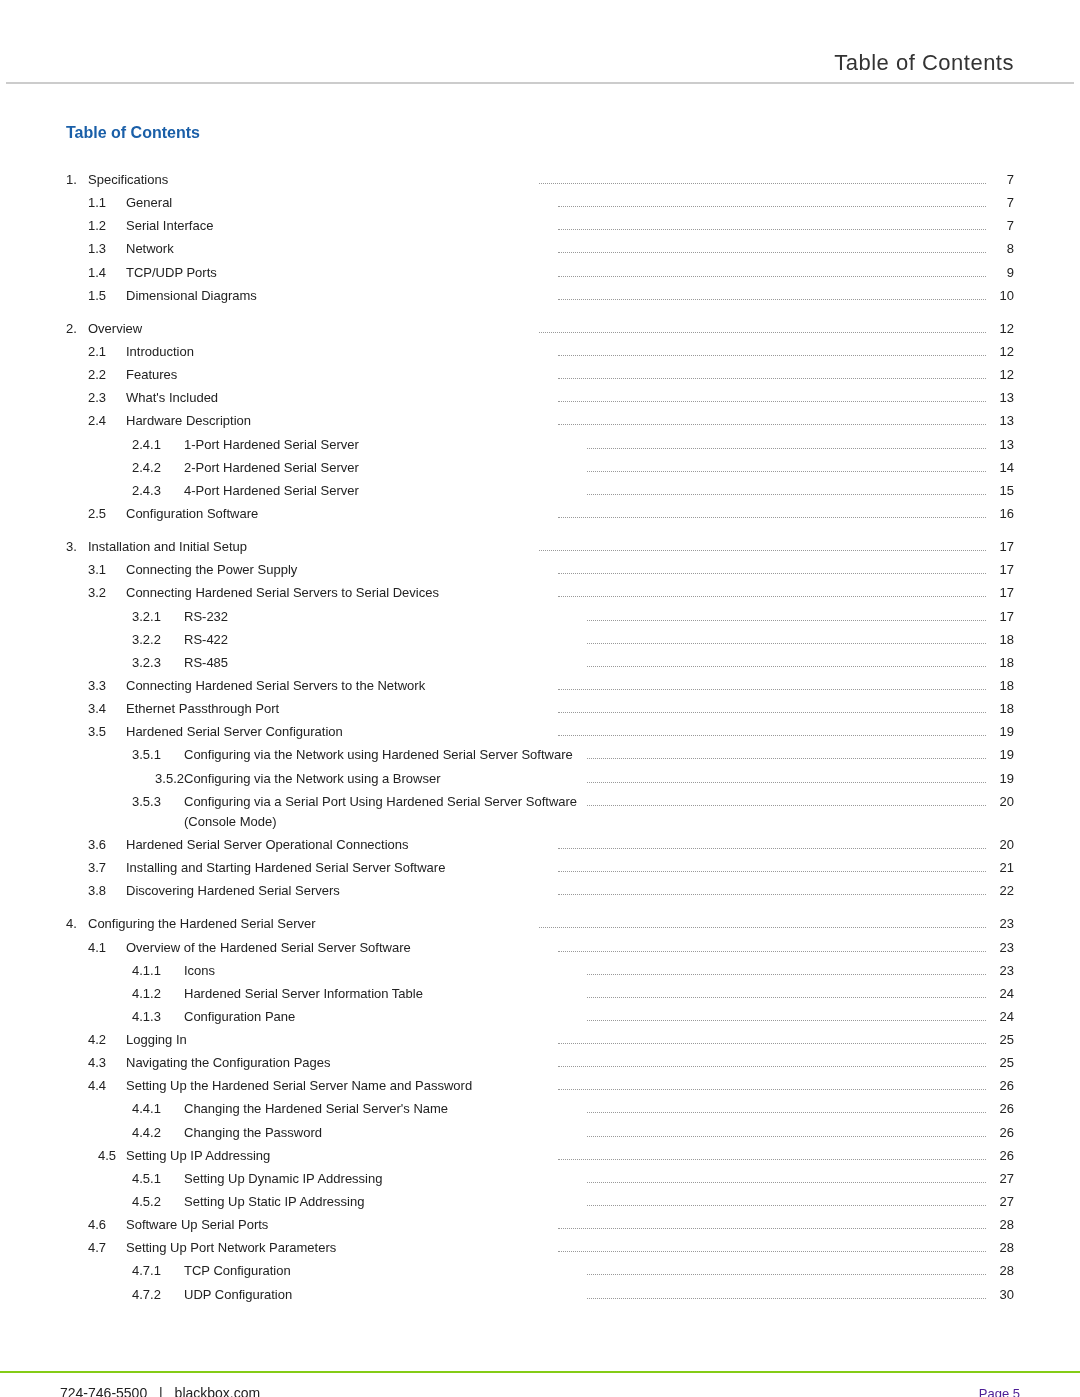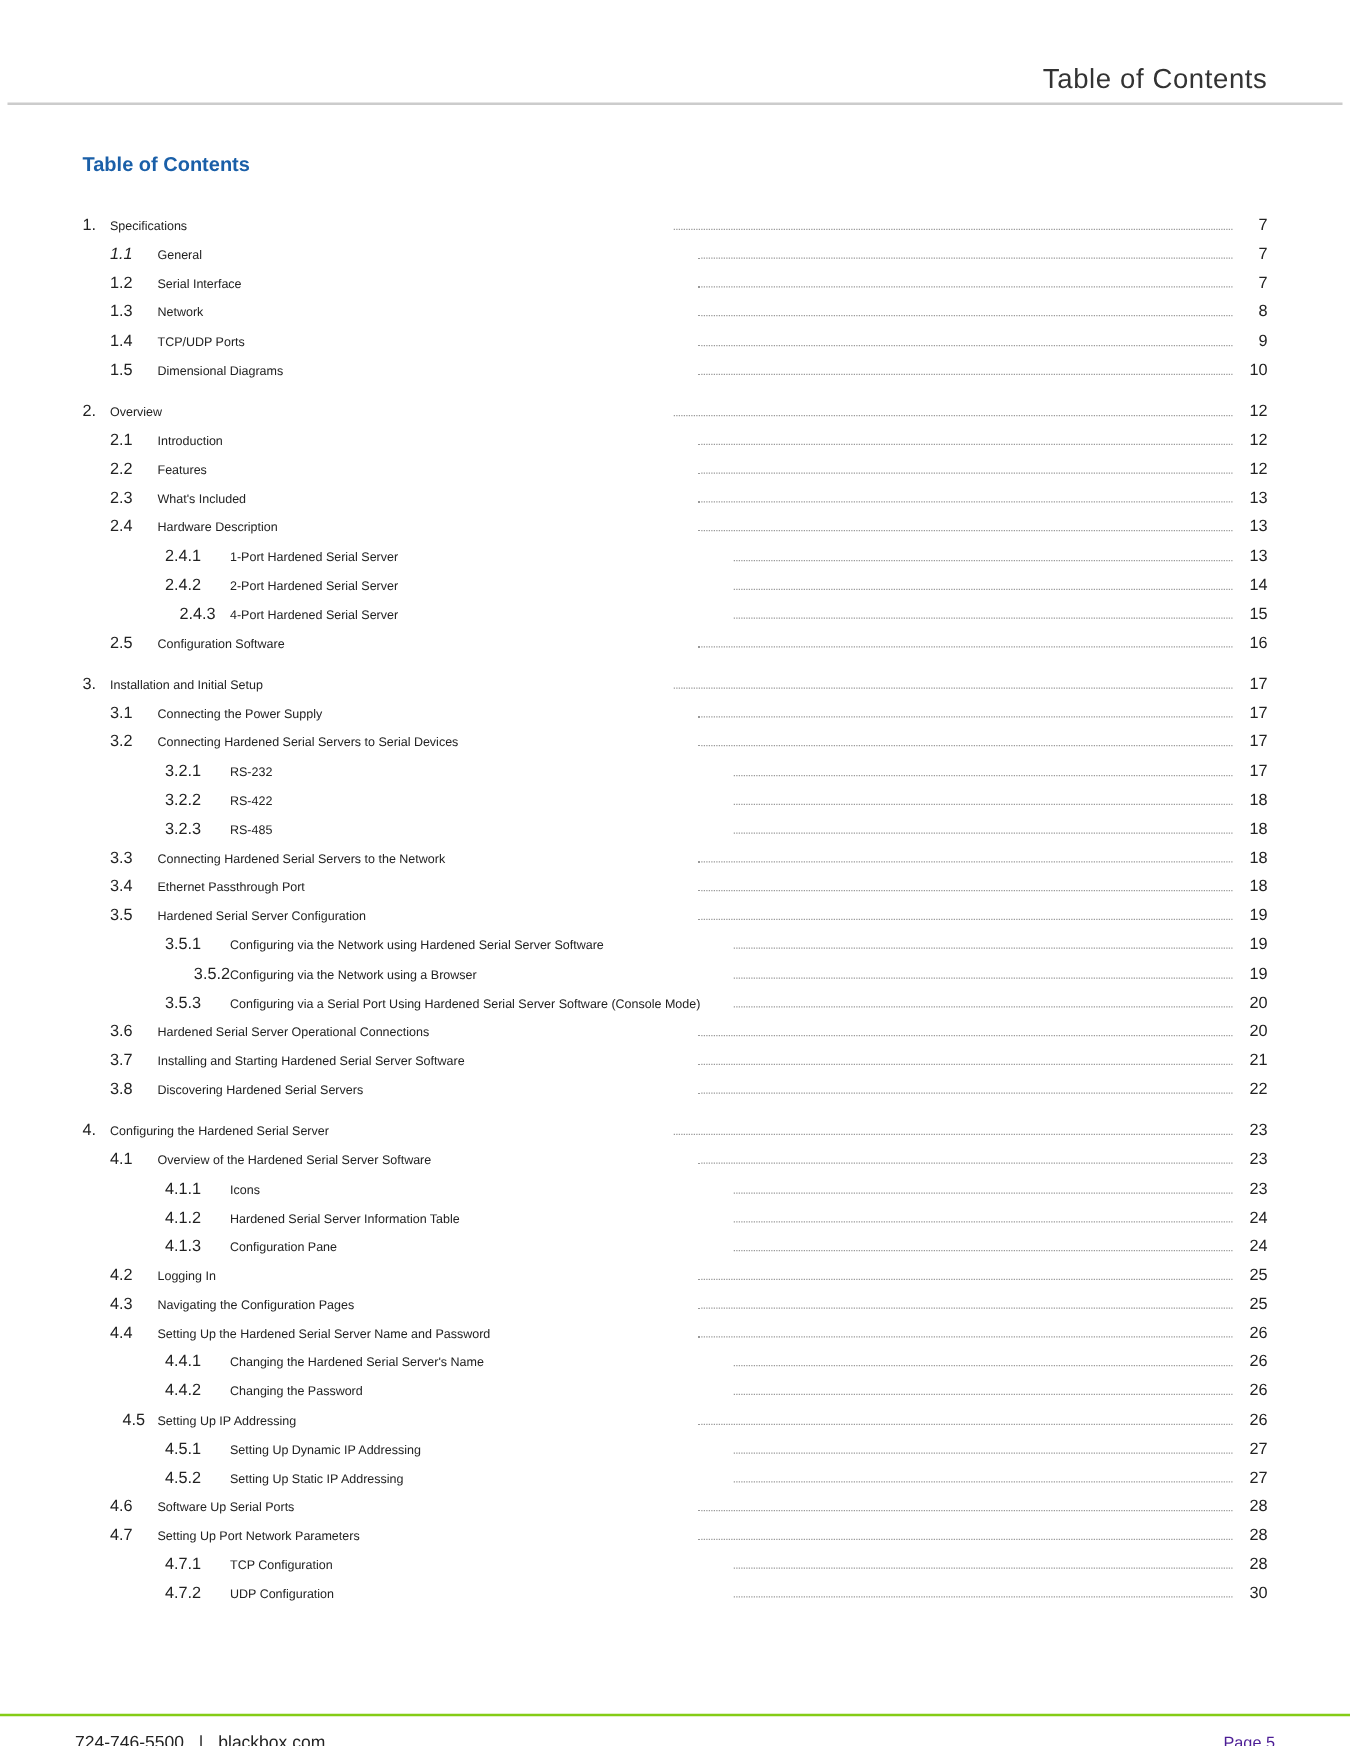--- a/index.html
+++ b/index.html
@@ -59,21 +59,21 @@
 
     .toc-item {
       display: flex;
       align-items: baseline;
       margin-bottom: 3px;
       line-height: 1.55;
     }
 
     .toc-text {
       flex: 1;
-      font-size: 10px;
+      font-size: 13px;
       color: #222;
     }
 
     .toc-dots {
       flex: 1;
       border-bottom: 1px dotted #999;
       margin: 0 4px 3px 4px;
       min-width: 20px;
     }
 
@@ -130,21 +130,21 @@
     <div class="toc-heading">Table of Contents</div>
 
     <ul class="toc-list" id="toc-list">
     <li class="toc-item">
           <span style="min-width: 22px; font-weight: normal;">1.</span>
           <span class="toc-text">Specifications</span>
           <span class="toc-dots"></span>
           <span class="toc-page">7</span>
         </li>
         <li class="toc-item">
-          <span style="margin-left: 22px; min-width: 38px; font-style: italic;">1.1</span>
+          <span style="margin-left: 22px; min-width: 38px;">1.1</span>
           <span class="toc-text">General</span>
           <span class="toc-dots"></span>
           <span class="toc-page">7</span>
         </li>
         <li class="toc-item">
           <span style="margin-left: 22px; min-width: 38px;">1.2</span>
           <span class="toc-text">Serial Interface</span>
           <span class="toc-dots"></span>
           <span class="toc-page">7</span>
         </li>
@@ -203,21 +203,21 @@
           <span class="toc-dots"></span>
           <span class="toc-page">13</span>
         </li>
         <li class="toc-item">
           <span style="margin-left: 66px; min-width: 52px;">2.4.2</span>
           <span class="toc-text">2-Port Hardened Serial Server</span>
           <span class="toc-dots"></span>
           <span class="toc-page">14</span>
         </li>
         <li class="toc-item">
-          <span style="margin-left: 66px; min-width: 52px; text-align: center;">2.4.3</span>
+          <span style="margin-left: 66px; min-width: 52px;">2.4.3</span>
           <span class="toc-text">4-Port Hardened Serial Server</span>
           <span class="toc-dots"></span>
           <span class="toc-page">15</span>
         </li>
         <li class="toc-item">
           <span style="margin-left: 22px; min-width: 38px;">2.5</span>
           <span class="toc-text">Configuration Software</span>
           <span class="toc-dots"></span>
           <span class="toc-page">16</span>
         </li>

